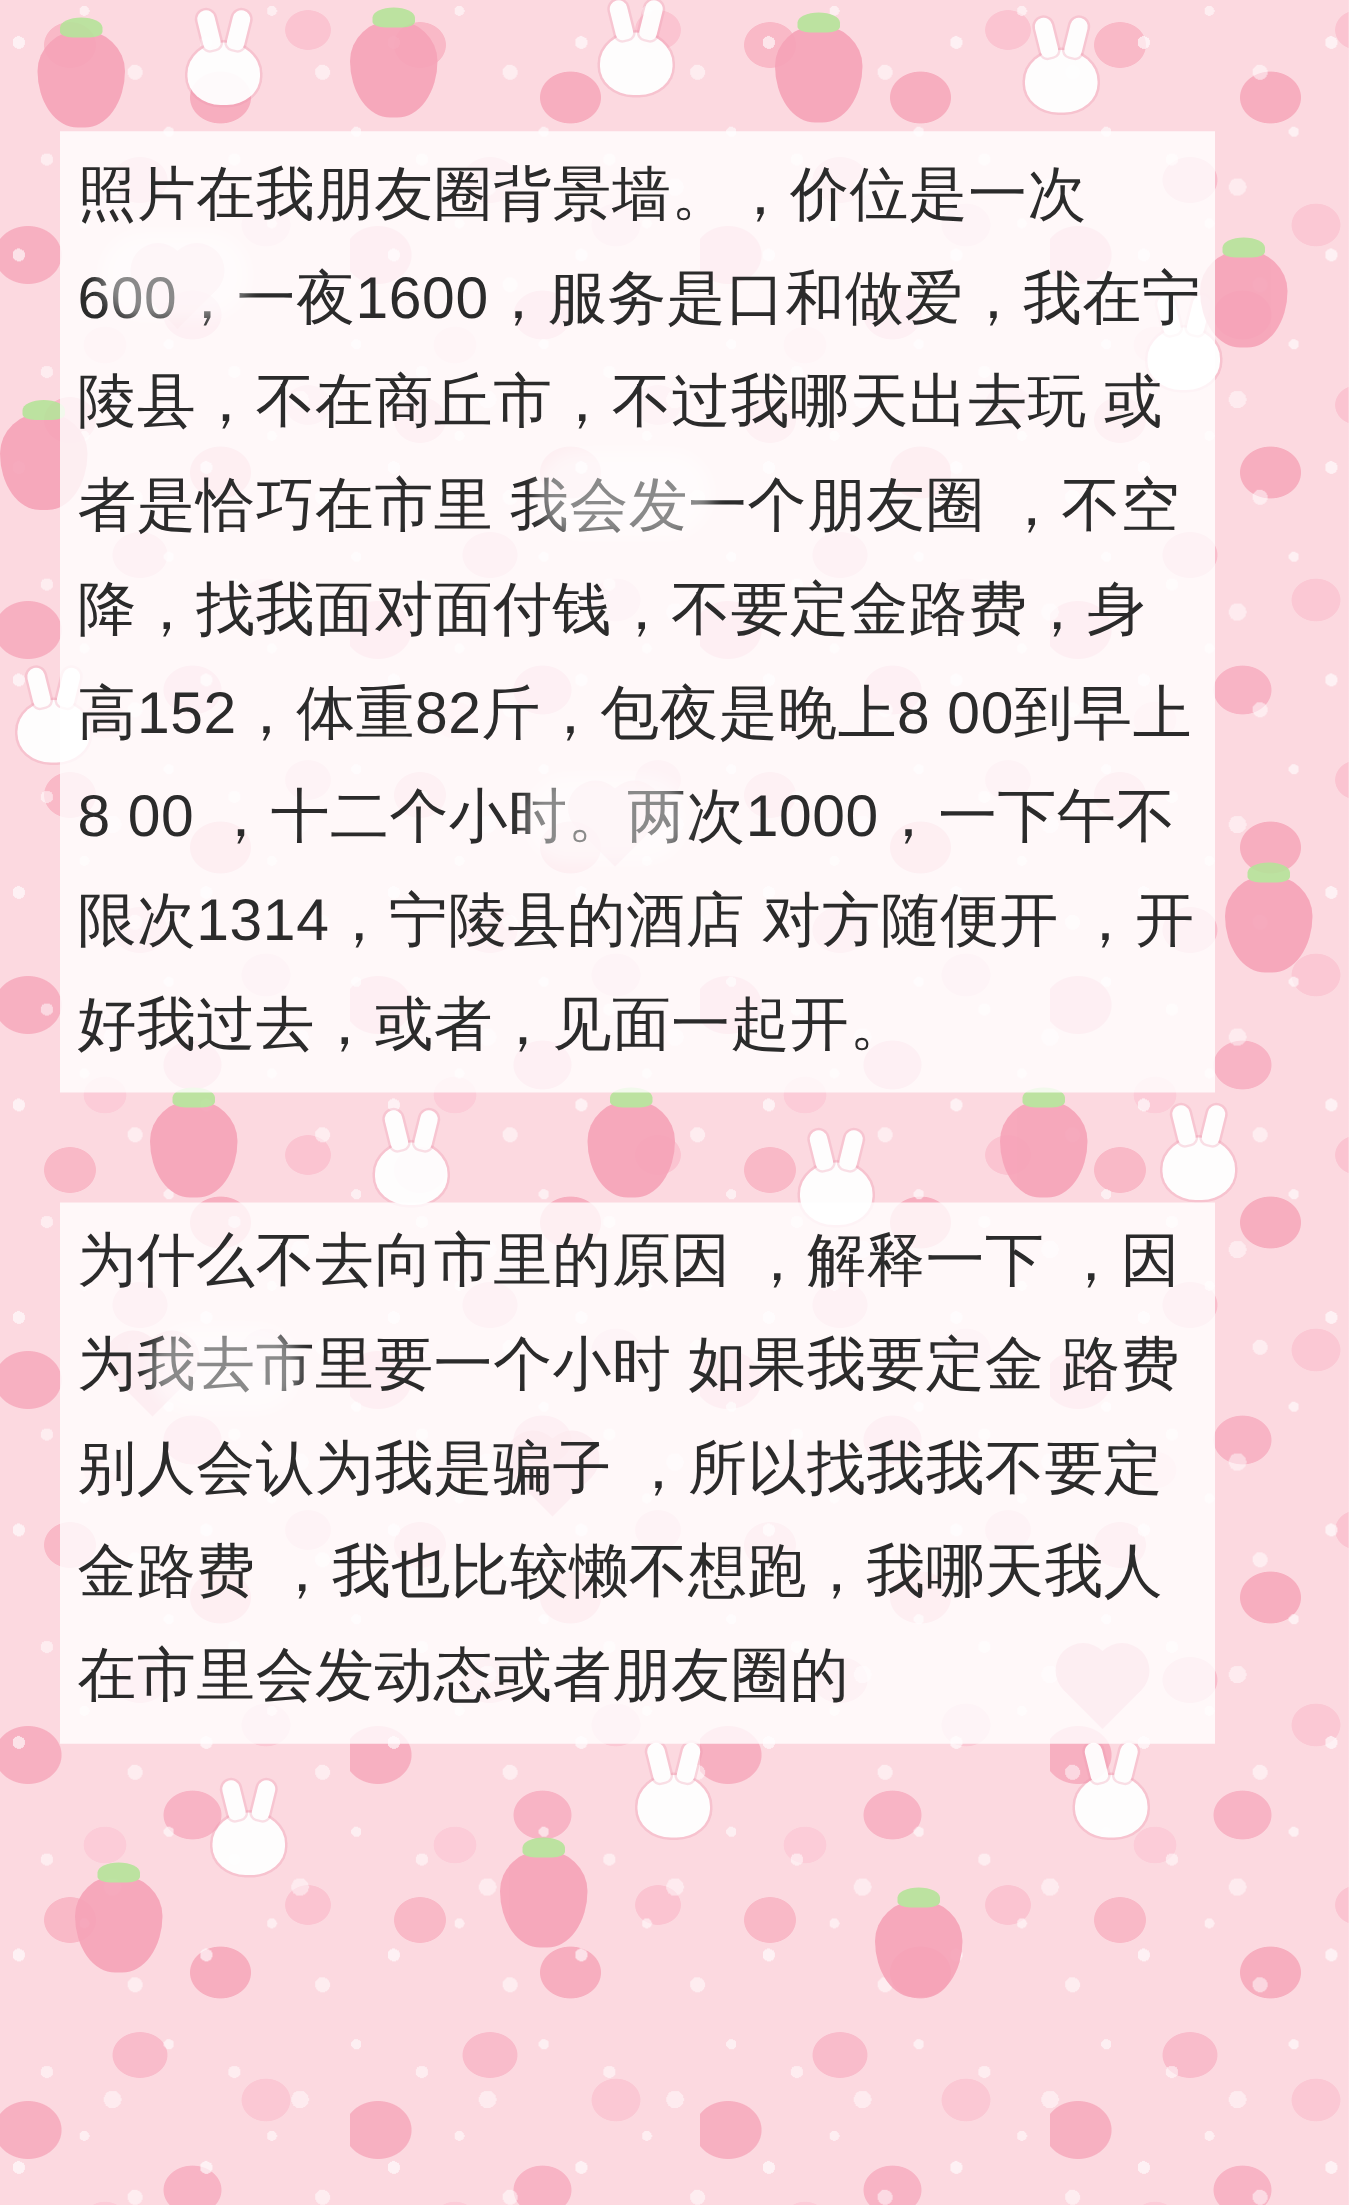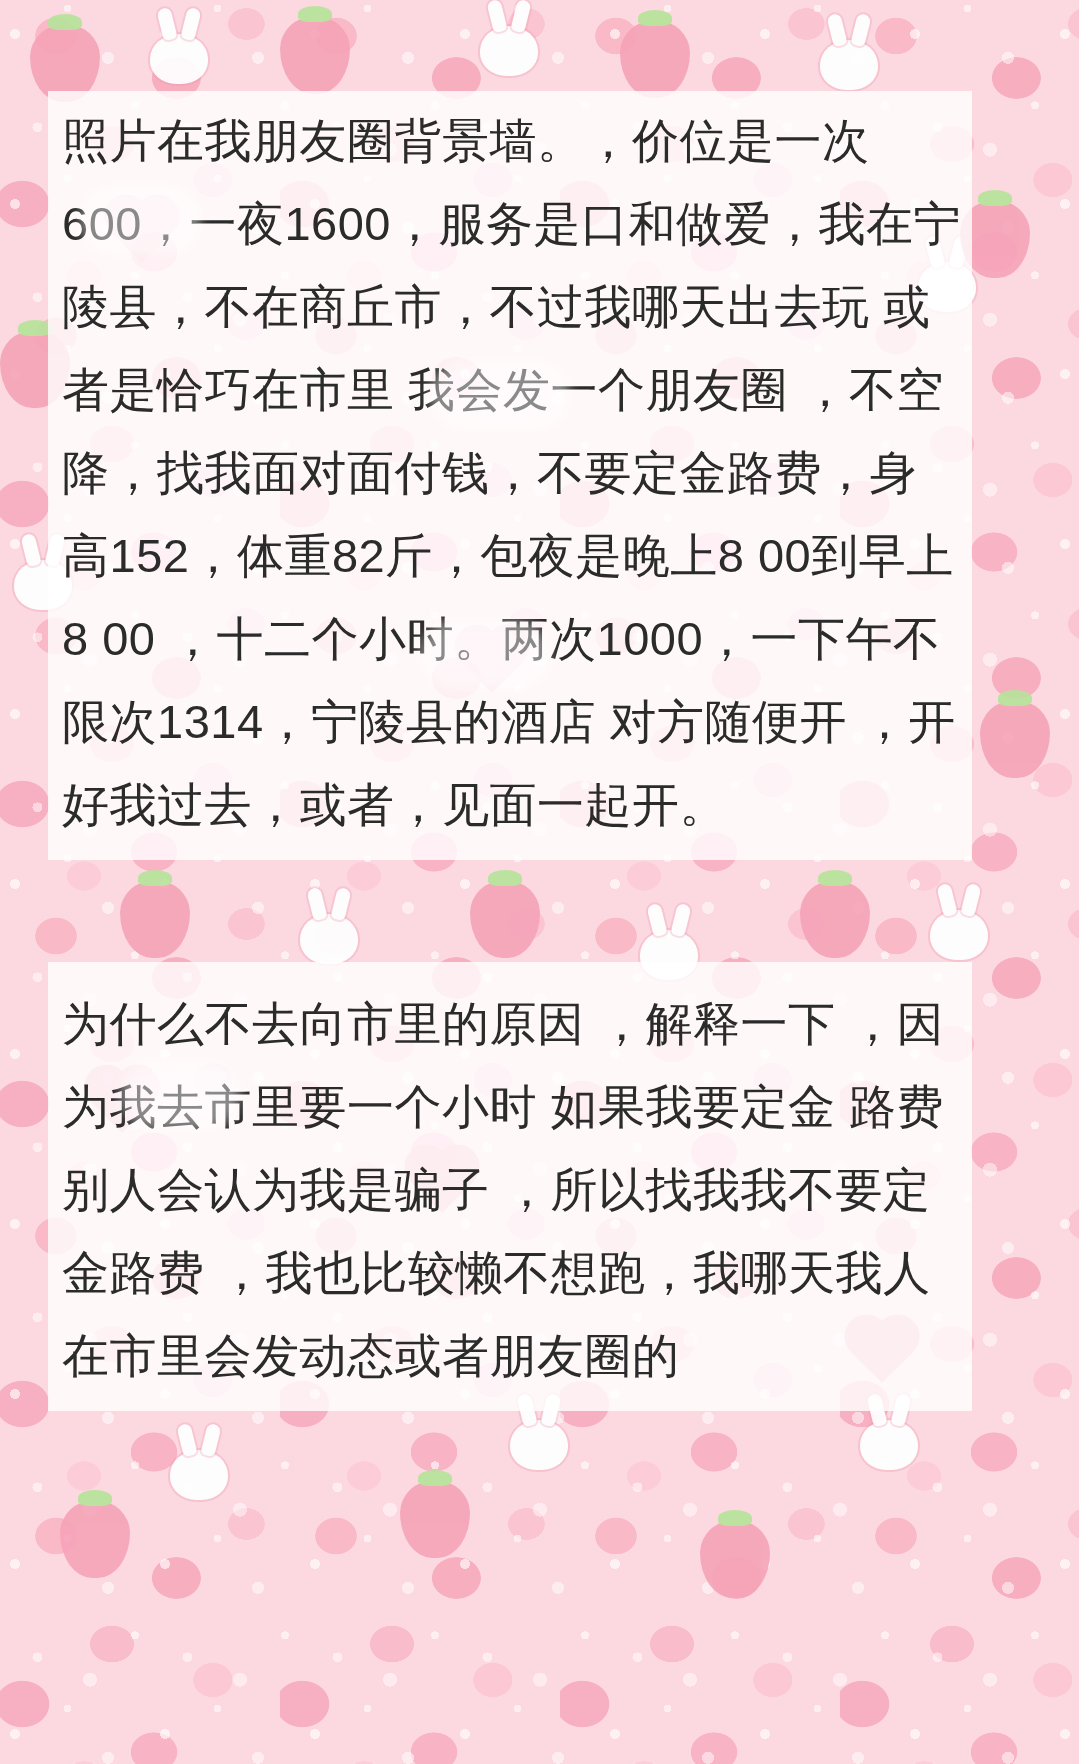--- a/index.html
+++ b/index.html
@@ -110,29 +110,29 @@
     background: rgba(255,255,255,0.80);
     color: #2b2b2b;
     font-size: 47px;
     line-height: 83px;
     letter-spacing: 0.5px;
     white-space: pre-wrap;
     word-break: break-word;
   }
   #block-1 {
     left: 48px;
-    top: 91px;
+    top: 105px;
     width: 900px;
     padding: 8px 10px 14px 14px;
   }
   #block-2 {
     left: 48px;
     top: 962px;
     width: 900px;
-    padding: 20px 10px 14px 14px;
+    padding: 4px 10px 14px 14px;
   }
   .smudge {
     position: absolute;
     background: rgba(255,255,255,0.45);
     filter: blur(6px);
     border-radius: 40px;
     pointer-events: none;
   }
 </style>
 </head>

